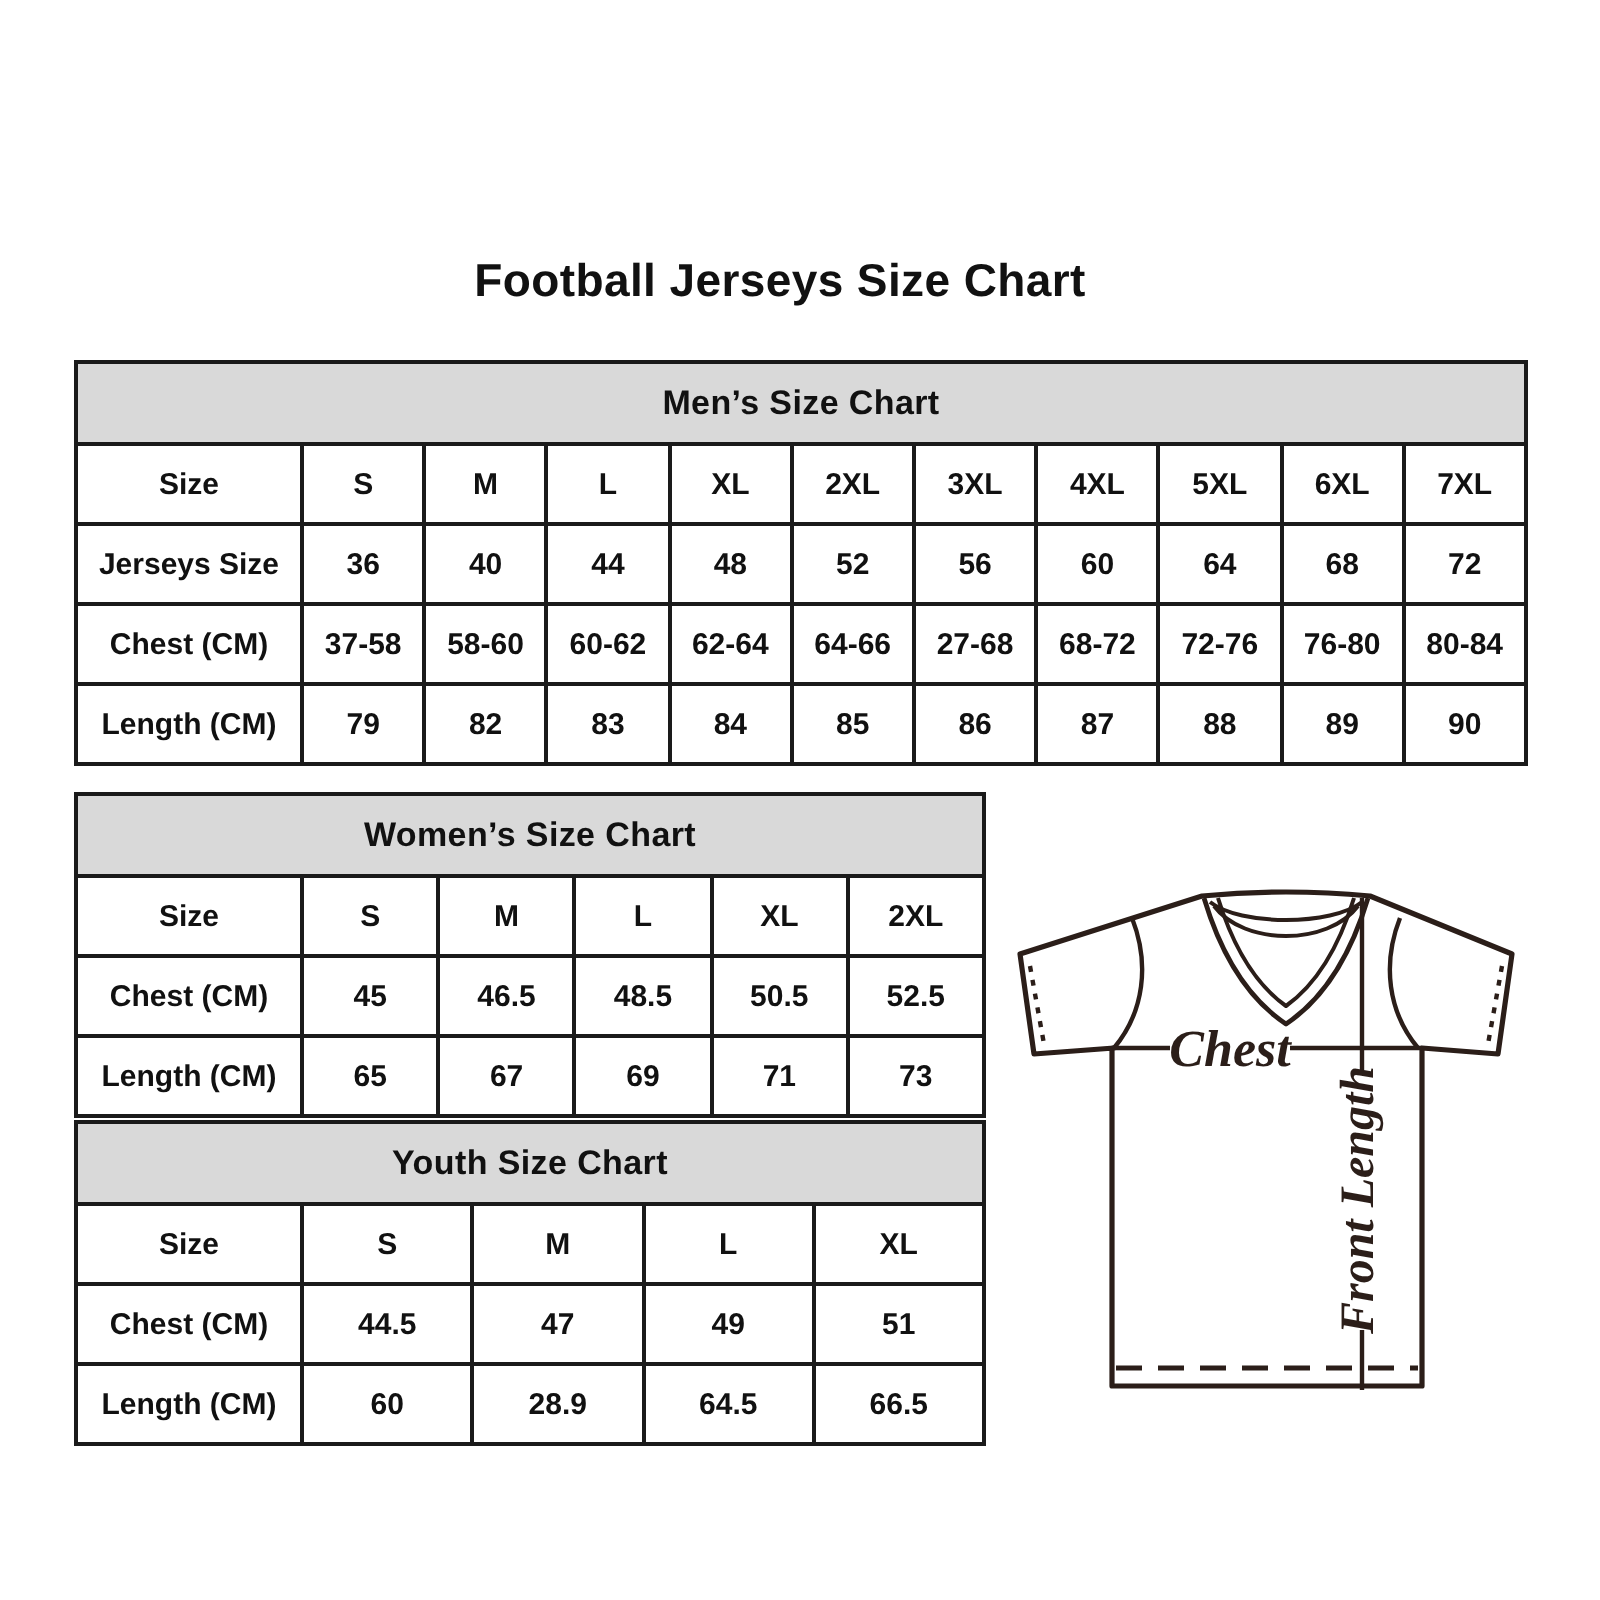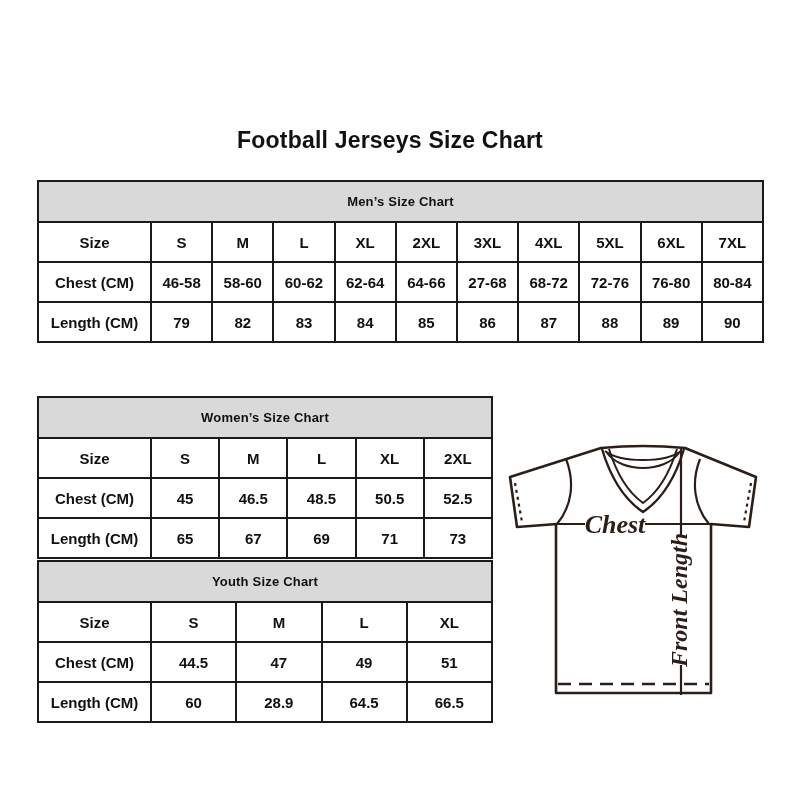--- a/index.html
+++ b/index.html
@@ -37,21 +37,21 @@
     vertical-align: middle;
     font-weight: bold;
     font-size: 15px;
     height: 40px;
     padding: 0 2px;
     overflow: hidden;
     white-space: nowrap;
   }
   table.size-table td.band {
     background: #d9d9d9;
-    font-size: 13px;
+    font-size: 17px;
     height: 41px;
     letter-spacing: 0.2px;
   }
   #men-table   { left: 37px; top: 148px; width: 727px; }
   #women-table { left: 37px; top: 364px; width: 456px; }
   #youth-table { left: 37px; top: 528px; width: 456px; }
   col.label-col { width: 113px; }
   .jersey-diagram {
     position: absolute;
     left: 498px;
@@ -104,22 +104,35 @@
           <td>L</td>
           <td>XL</td>
           <td>2XL</td>
           <td>3XL</td>
           <td>4XL</td>
           <td>5XL</td>
           <td>6XL</td>
           <td>7XL</td>
         </tr>
         <tr>
+          <td>Jerseys Size</td>
+          <td>36</td>
+          <td>40</td>
+          <td>44</td>
+          <td>48</td>
+          <td>52</td>
+          <td>56</td>
+          <td>60</td>
+          <td>64</td>
+          <td>68</td>
+          <td>72</td>
+        </tr>
+        <tr>
           <td>Chest (CM)</td>
-          <td>46-58</td>
+          <td>37-58</td>
           <td>58-60</td>
           <td>60-62</td>
           <td>62-64</td>
           <td>64-66</td>
           <td>27-68</td>
           <td>68-72</td>
           <td>72-76</td>
           <td>76-80</td>
           <td>80-84</td>
         </tr>

